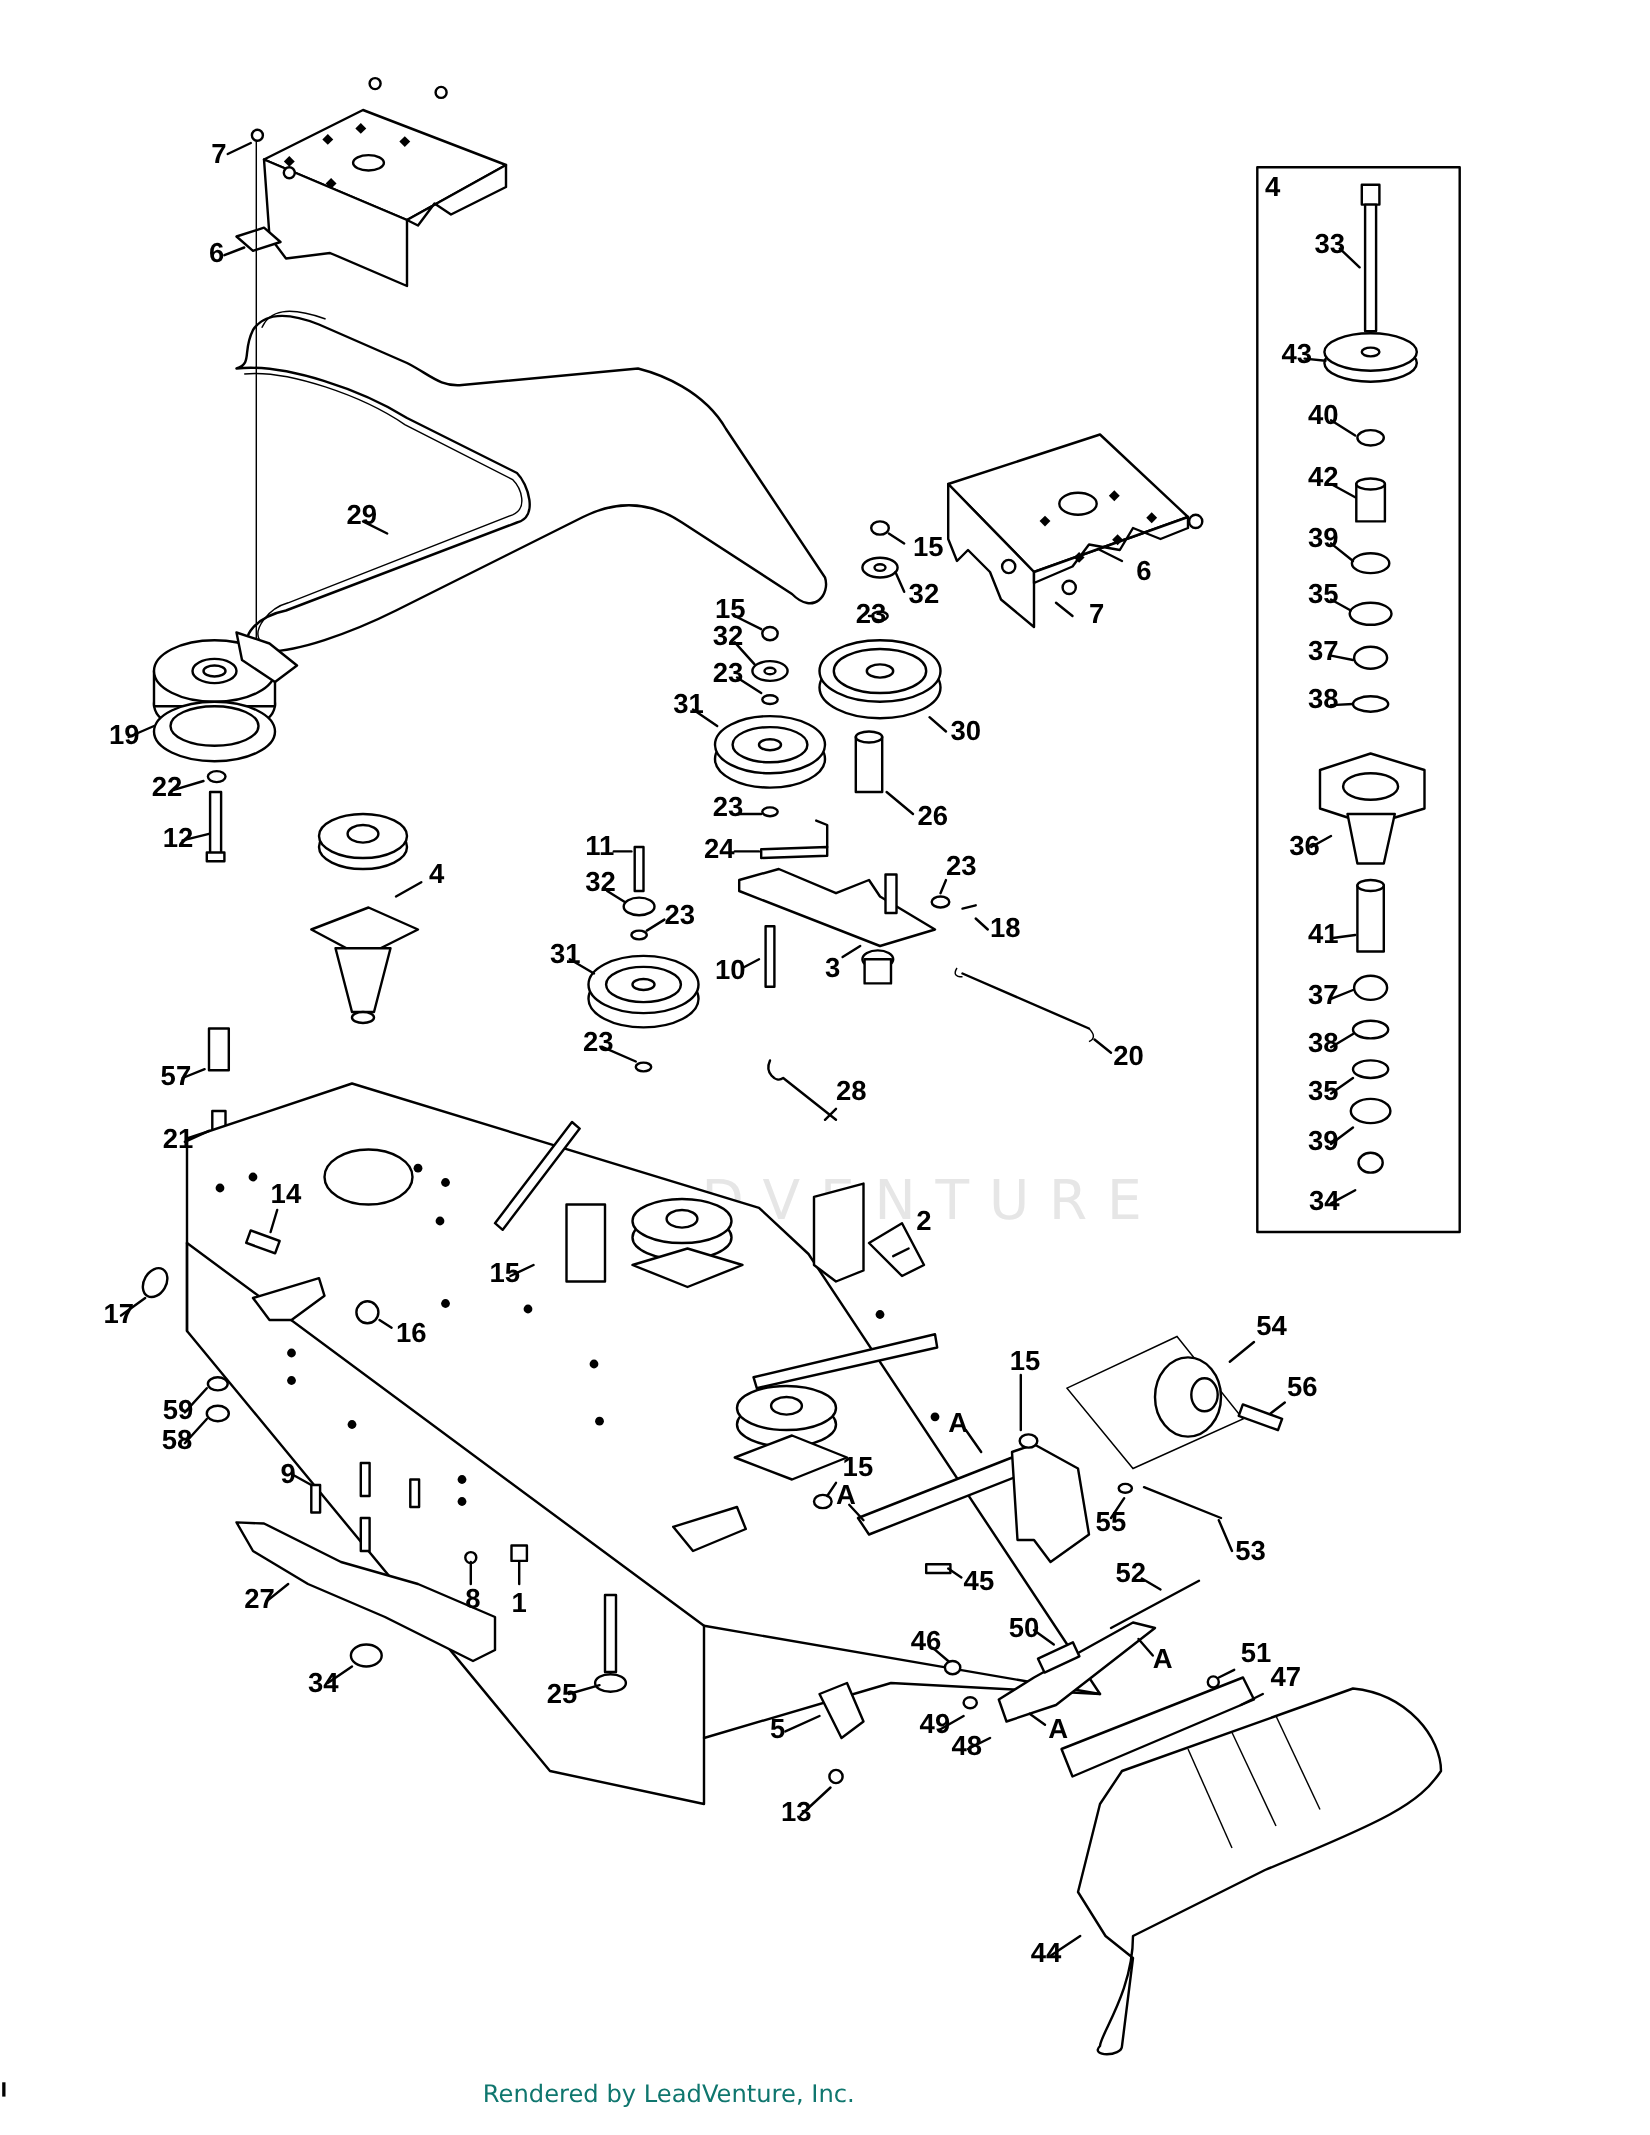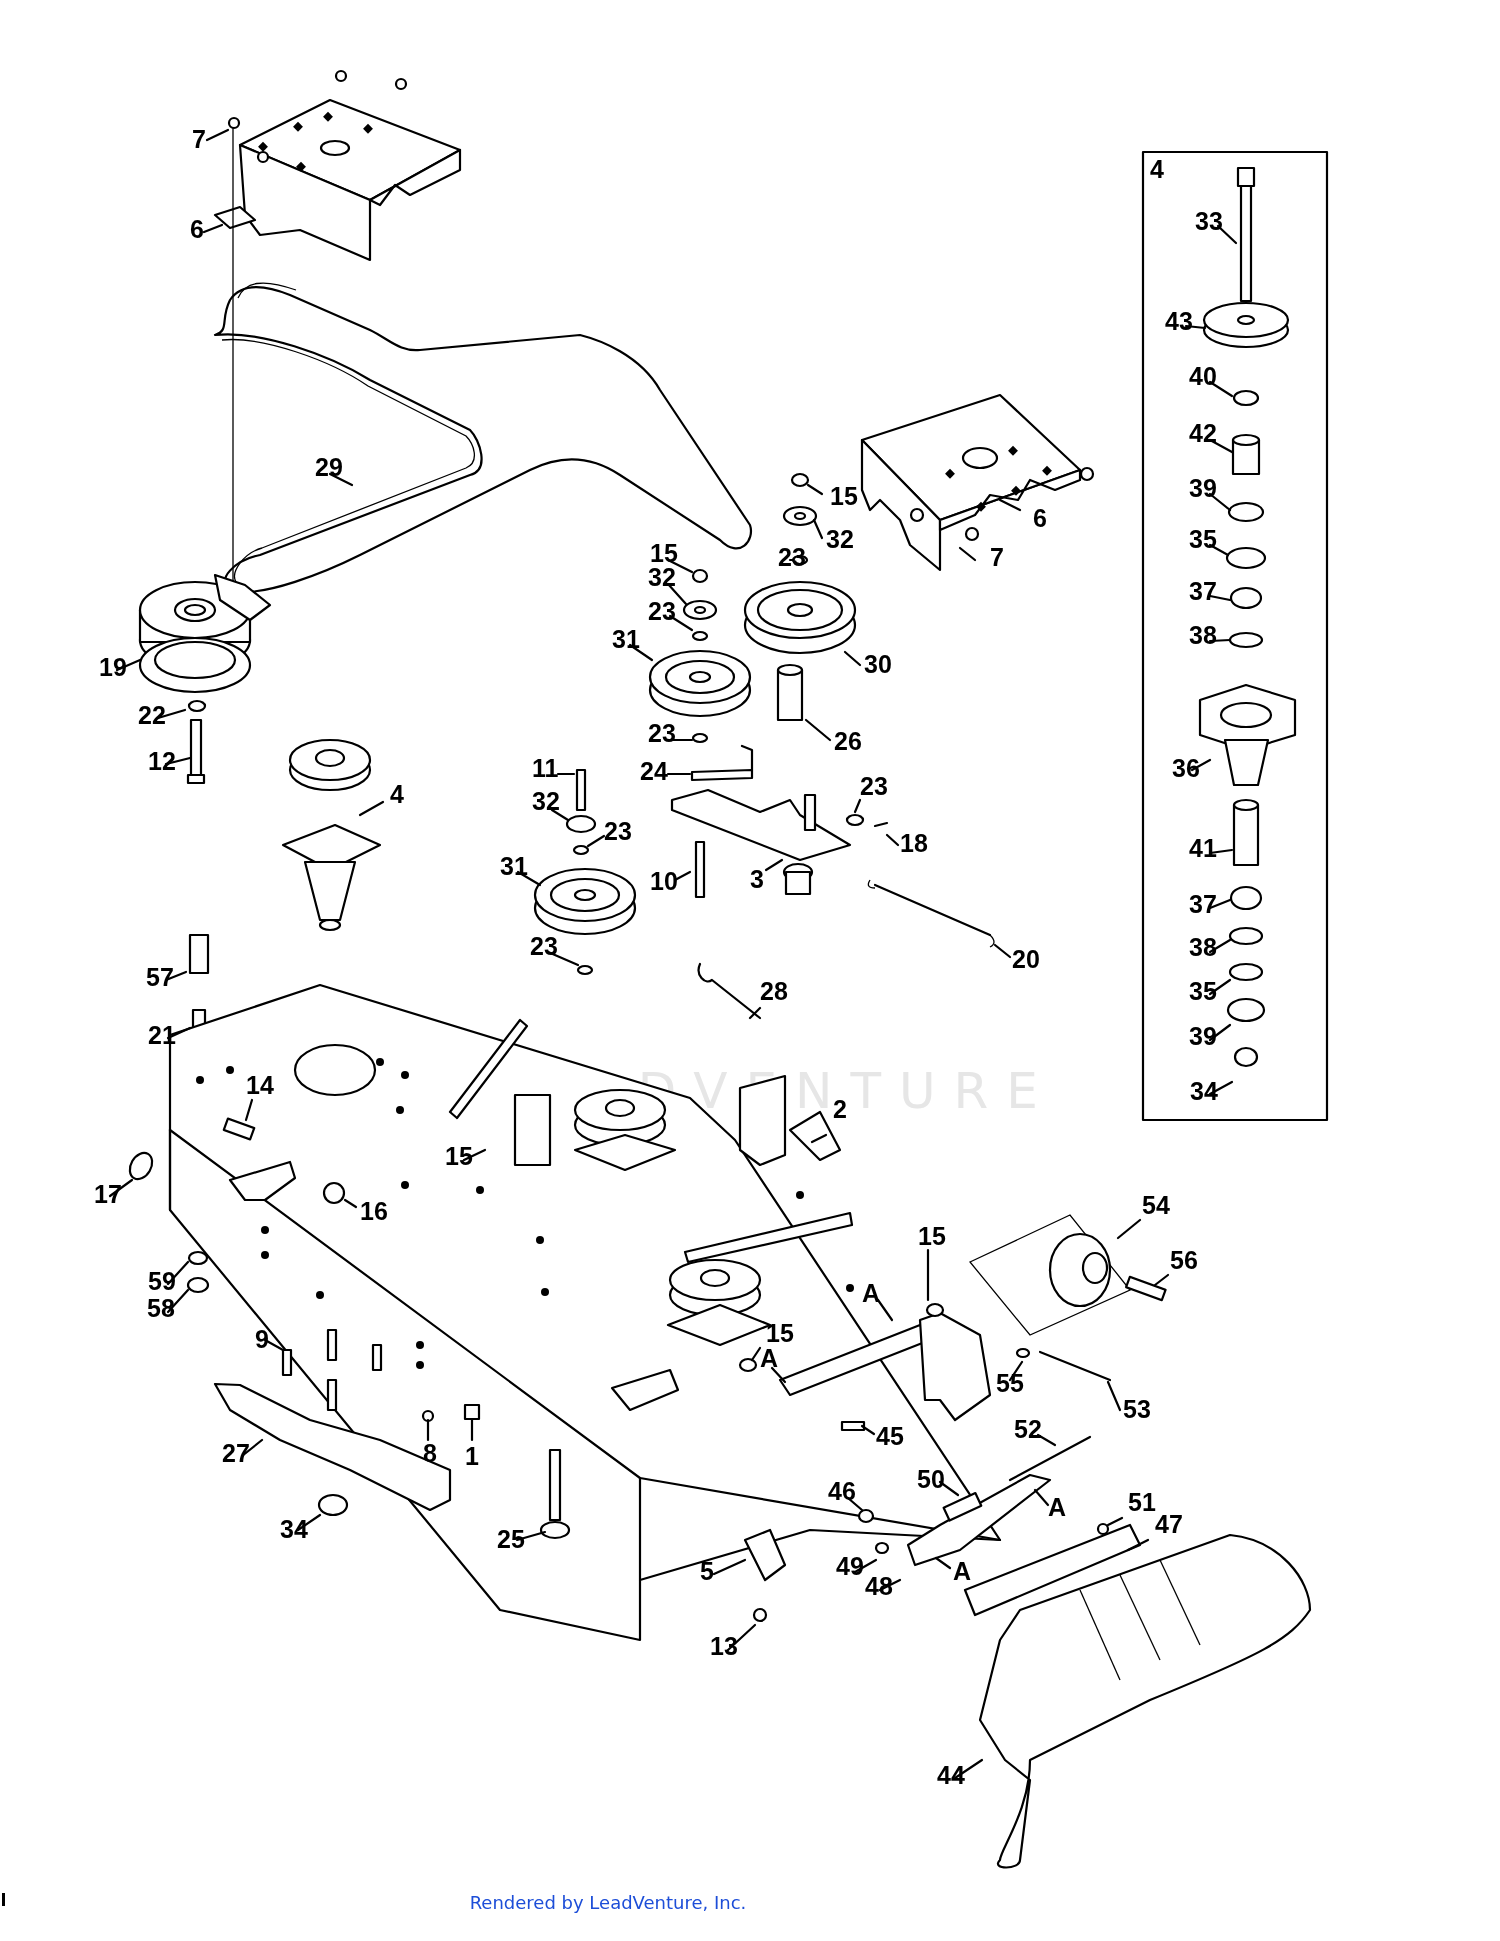--- a/index.html
+++ b/index.html
@@ -4,21 +4,21 @@
 <style>
   html, body { margin: 0; padding: 0; background: #ffffff; }
   body { width: 1500px; height: 1941px; position: relative; overflow: hidden; font-family: "DejaVu Sans", sans-serif; }
   #diagram { position: absolute; left: 0; top: 0; width: 1500px; height: 1941px; }
   .ln { stroke: #000; stroke-width: 2.2; fill: none; stroke-linejoin: round; stroke-linecap: round; }
   .thin { stroke: #000; stroke-width: 1.3; fill: none; }
   .part { stroke: #000; stroke-width: 2.2; fill: #fff; stroke-linejoin: round; }
   .dot { fill: #000; }
   .lbl { font-family: "Liberation Sans", sans-serif; font-weight: bold; font-size: 25px; fill: #000; }
   .wm { font-family: "DejaVu Sans", sans-serif; font-size: 50px; letter-spacing: 18px; fill: #e6e6e6; }
-  .footer { position: absolute; left: 0; width: 1216px; top: 1892px; text-align: center; font-family: "DejaVu Sans", sans-serif; font-size: 18px; color: #1d4ed8; }
+  .footer { position: absolute; left: 0; width: 1216px; top: 1892px; text-align: center; font-family: "DejaVu Sans", sans-serif; font-size: 22px; color: #0f766e; }
   .corner { position: absolute; left: 2px; top: 1893px; width: 3px; height: 13px; background: #000; }
 </style>
 </head>
 <body>
 
 <svg id="diagram" viewBox="0 0 1500 1941" xmlns="http://www.w3.org/2000/svg">
 
   <text class="wm" x="490" y="1108">LEADVENTURE</text>
 
   <g>

